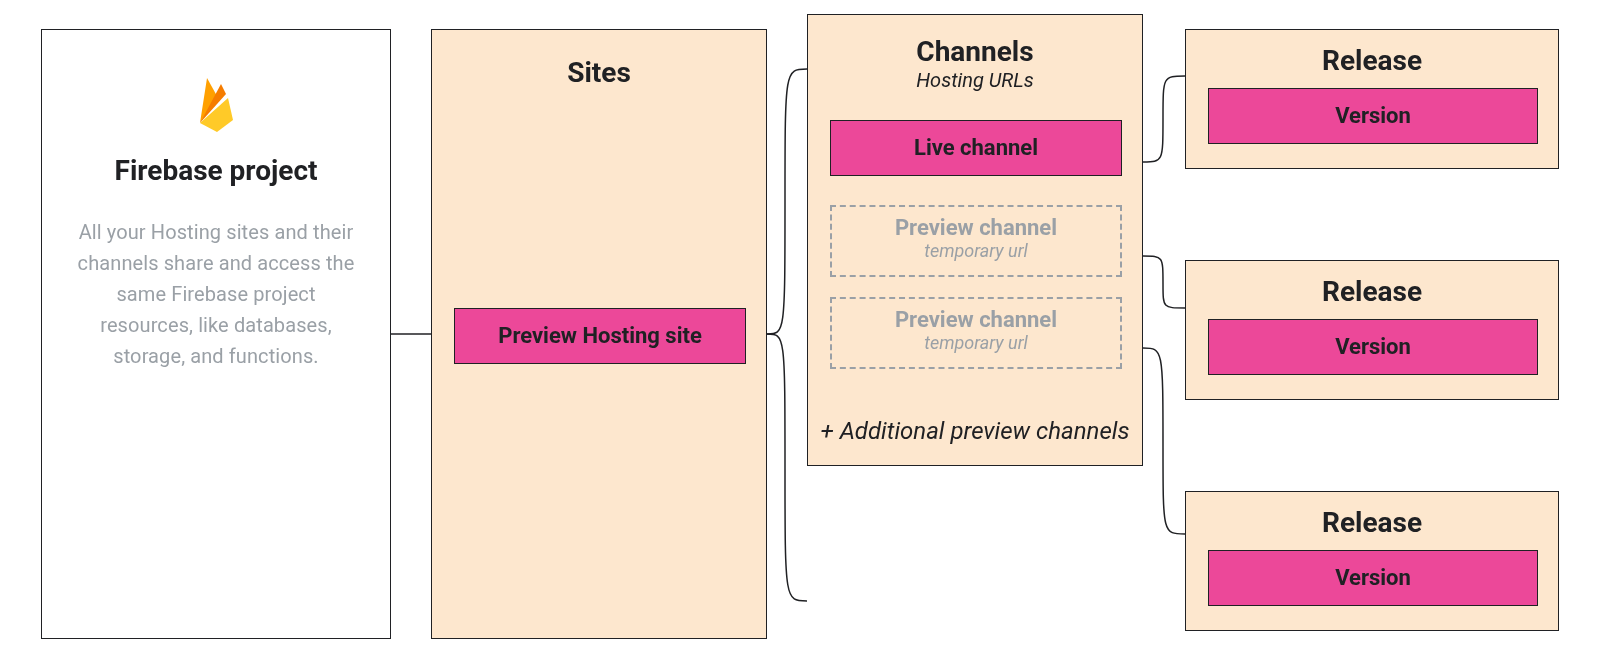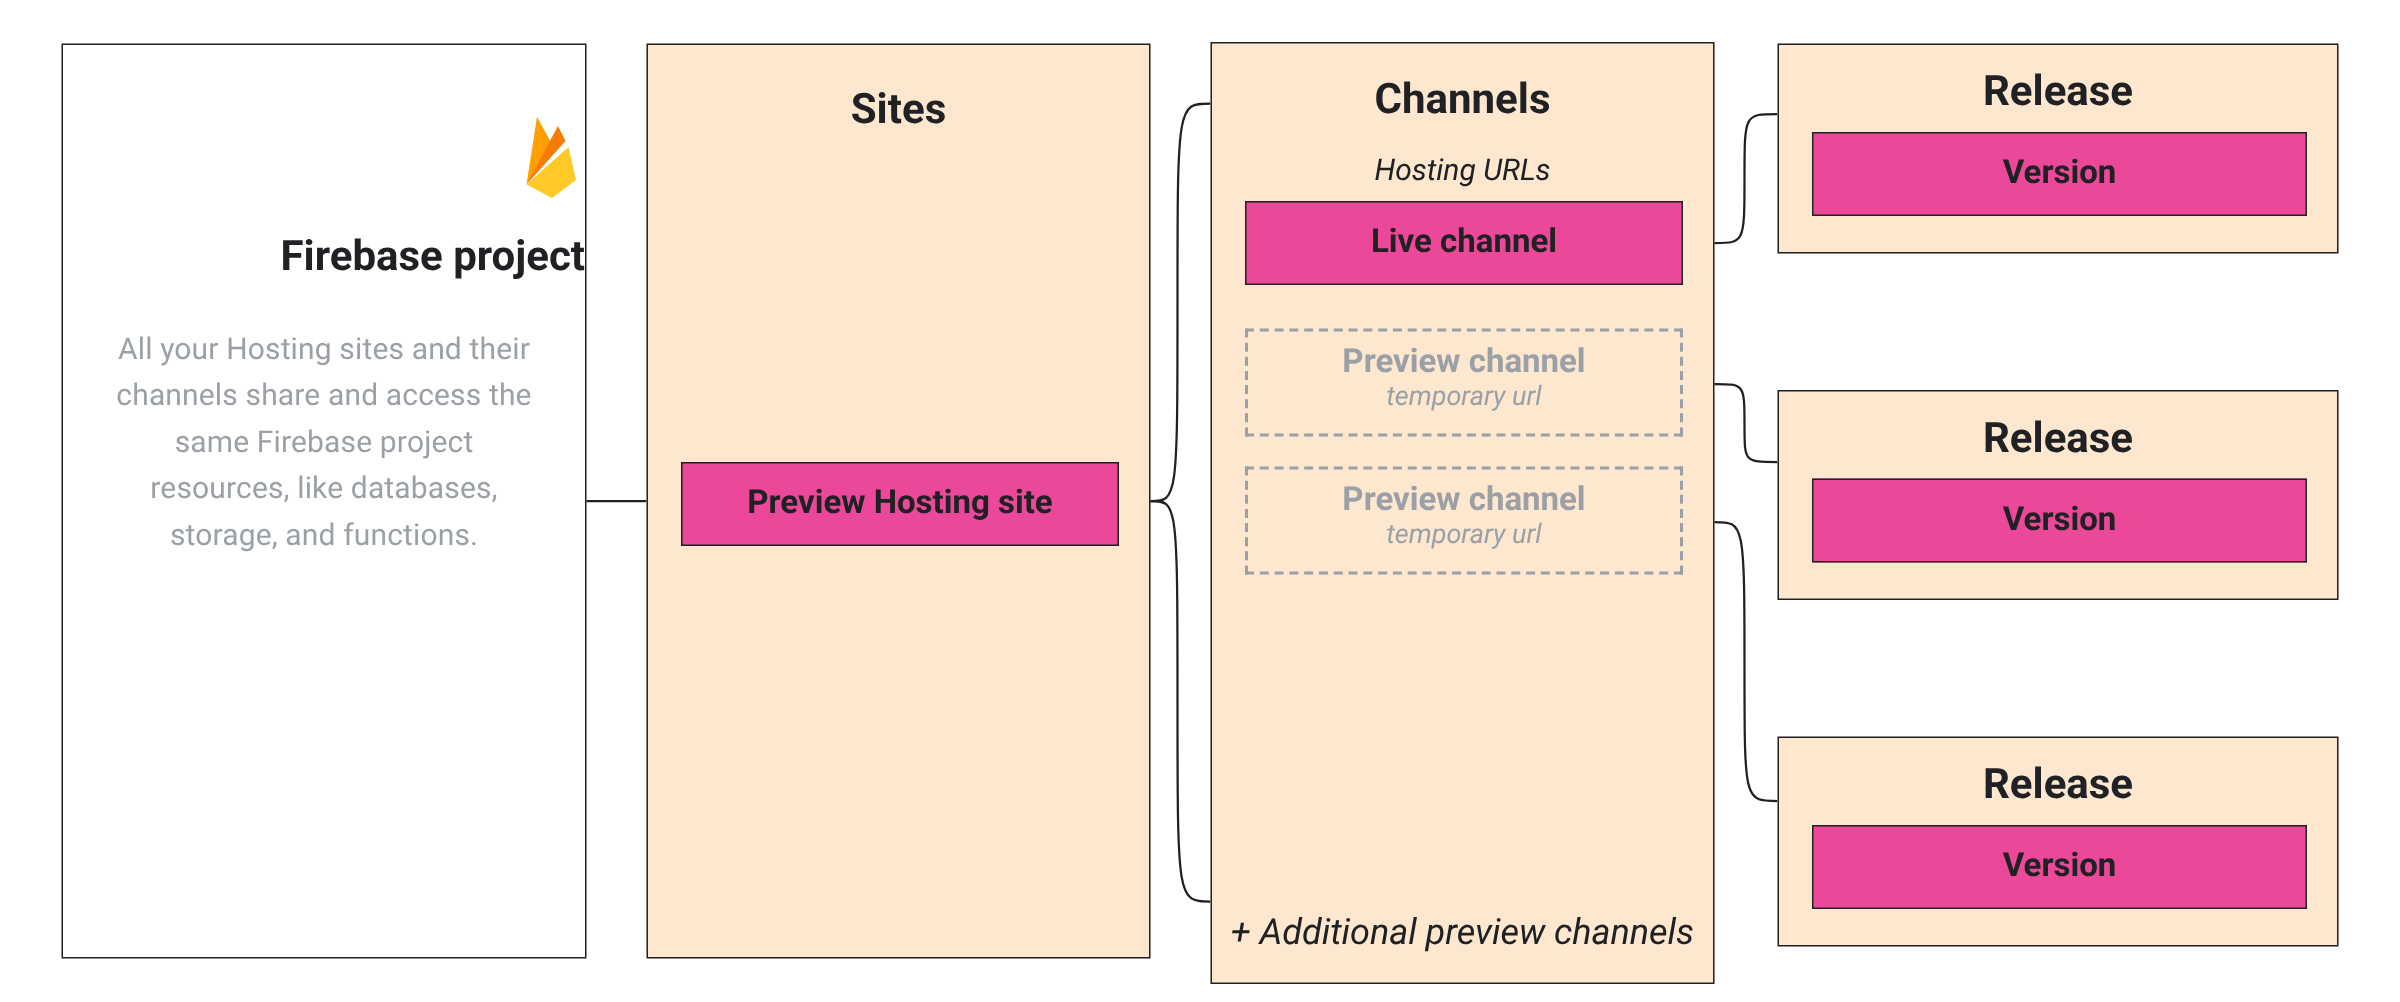--- a/index.html
+++ b/index.html
@@ -60,21 +60,21 @@
     line-height:1.55;
     text-align:center;
     padding:0 28px;
     letter-spacing:.1px;
   }
 </style>
 </head>
 <body>
 
 <div class="box white" style="left:41px; top:29px; width:350px; height:610px;">
-  <div class="center-col" style="margin-top:44px;align-items:flex-end;">
+  <div class="center-col" style="margin-top:44px;">
 
     <svg width="46" height="62" viewBox="0 0 46 62">
       <path d="M7 49 L14 4 L24 22 Z" fill="#FFA000"></path>
       <path d="M7 49 L28 10 L33 20 Z" fill="#F57C00"></path>
       <path d="M7 49 L35 24 L40 46 L24 58 Z" fill="#FFCA28"></path>
       <path d="M7 49 L24 58 L40 46" fill="none"></path>
     </svg>
     <div class="title" style="margin-top:18px;">Firebase project</div>
     <div class="grey-body" style="margin-top:30px;">All your Hosting sites and their channels share and access the same Firebase project resources, like databases, storage, and functions.</div>
   </div>
@@ -93,23 +93,23 @@
 
 <svg class="connector" style="left:767px; top:29px; width:40px; height:610px;" viewBox="0 0 40 610">
   <path d="M0 305
            C 18 305, 18 305, 18 170
            C 18 40, 18 40, 40 40" stroke="#202124" stroke-width="1.5" fill="none"></path>
   <path d="M0 305
            C 18 305, 18 305, 18 440
            C 18 572, 18 572, 40 572" stroke="#202124" stroke-width="1.5" fill="none"></path>
 </svg>
 
-<div class="box peach" style="left:807px; top:28px; width:336px; height:628px;">
+<div class="box peach" style="left:807px; top:14px; width:336px; height:452px;">
   <div class="title" style="margin-top:20px;">Channels</div>
-  <div class="subtitle-it" style="margin-top:19px;">Hosting URLs</div>
+  <div class="subtitle-it" style="margin-top:0;">Hosting URLs</div>
 
   <div class="pill" style="left:22px; top:105px; width:292px; height:56px;">
     <div style="font-weight:700; font-size:22px; line-height:54px;">Live channel</div>
   </div>
 
   <div class="pill pill-dashed" style="left:22px; top:190px; width:292px; height:72px; background:transparent; border-color:#9aa0a6;">
     <div class="muted" style="font-weight:700; font-size:22px; margin-top:8px;">Preview channel</div>
     <div class="muted" style="font-style:italic; font-size:18px; margin-top:0px;">temporary url</div>
   </div>
 

